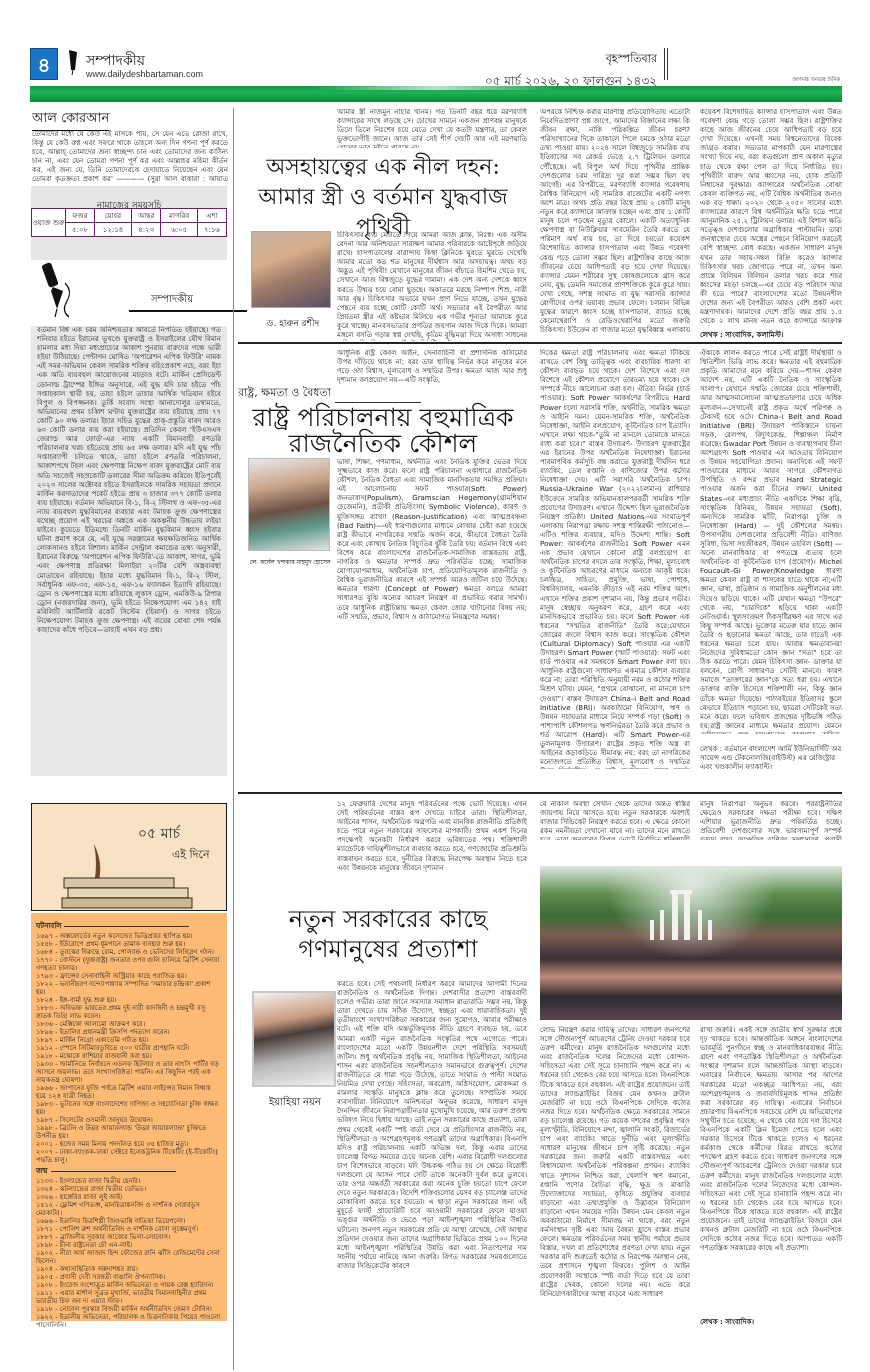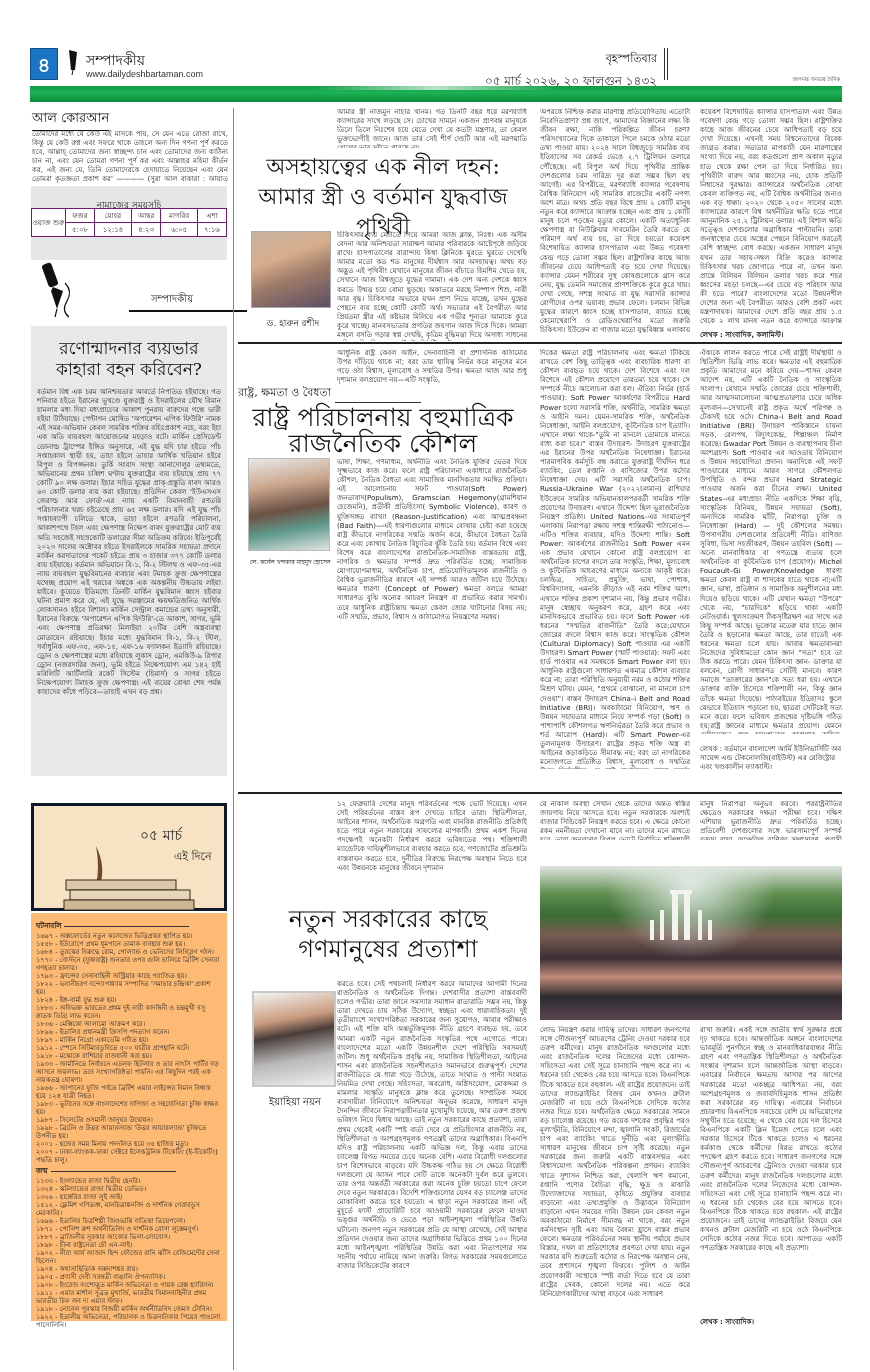--- a/index.html
+++ b/index.html
@@ -40,21 +40,21 @@
   .prayer-title { text-align: center; font-family: "DejaVu Sans", sans-serif; font-size: 9px; padding-top: 12px; height: 22px; }
   .prayer-table { position: absolute; left: 0; top: 22px; width: 196px; border-collapse: collapse; background: #fff; font-family: "DejaVu Sans", sans-serif; font-size: 7px; }
   .prayer-table td { border: 1px solid #701a75; text-align: center; height: 14px; }
   .editorial-banner { position: absolute; left: 31px; top: 255px; width: 196px; height: 72px; }
   .pen-icon { position: absolute; left: 8px; top: 6px; width: 40px; height: 58px; }
   .editorial-label { position: absolute; left: 120px; top: 36px; font-family: "DejaVu Sans", sans-serif; font-size: 10px; color: #222; }
   .editorial-rule { position: absolute; left: 98px; top: 55px; width: 118px; height: 2px; background: #111; }
   .editorial-box { position: absolute; left: 31px; top: 326px; width: 196px; height: 450px; background: #e8e8e8; padding: 0 6px; }
   .editorial-head { font-size: 17px; line-height: 21px; padding-top: 12px; padding-bottom: 8px; }
   .editorial-box .body-text { height: 390px; }
-  .onthisday-img { position: absolute; left: 31px; top: 803px; width: 196px; height: 108px; background: #f7e3c3; border: 3px solid #0f172a; }
+  .onthisday-img { position: absolute; left: 31px; top: 803px; width: 196px; height: 108px; background: #f7e3c3; border: 1px solid #0f172a; }
   .otd-date { position: absolute; left: 106px; top: 18px; font-family: "DejaVu Sans", sans-serif; font-size: 14px; color: #222; }
   .otd-sub { position: absolute; left: 140px; top: 42px; font-family: "DejaVu Sans", sans-serif; font-size: 11px; color: #222; }
   .otd-books { position: absolute; left: 22px; top: 40px; width: 150px; height: 66px; }
   .events-box { position: absolute; left: 31px; top: 913px; width: 196px; height: 408px; background: #fdba74; padding: 6px 5px; }
   .events-box .ev-head { font-family: "DejaVu Sans", sans-serif; font-size: 7px; font-weight: bold; display: flex; align-items: center; gap: 3px; margin-top: 1px; }
   .events-box .ev-head::after { content: ""; display: block; height: 1px; background: #333; flex: 0 0 125px; }
   .ev-item { font-family: "DejaVu Sans", sans-serif; font-size: 6.6px; line-height: 8px; color: #222; }
 
   
   .a1-topcol { position: absolute; left: 337px; top: 108px; width: 190px; height: 40px; }
@@ -146,21 +146,20 @@
     <rect x="6" y="2" width="10" height="24" rx="3" transform="rotate(-20 11 14)" fill="#111"></rect>
     <path d="M14 26 L24 30 L18 48 L12 30 Z" fill="#111"></path>
     <path d="M18 48 L16 56" stroke="#111" stroke-width="1.2"></path>
     <path d="M26 22 Q34 30 28 40 Q22 50 30 56" stroke="#111" stroke-width="1.2" fill="none"></path>
   </svg>
   <div class="editorial-label">সম্পাদকীয়</div>
   <div class="editorial-rule"></div>
 </div>
 
 <div class="editorial-box">
-  <h2 class="headline editorial-head">রণোন্মাদনার ব্যয়ভার কাহারা বহন করিবেন?</h2>
   <div class="body-text">বর্তমান বিশ্ব এক চরম অনিশ্চয়তার আবর্তে নিপতিত হইয়াছে। গত শনিবার হইতে ইরানের ভূখণ্ডে যুক্তরাষ্ট্র ও ইসরাইলের যৌথ বিমান হামলার মধ্য দিয়া মধ্যপ্রাচ্যের আকাশ পুনরায় বারুদের গন্ধে ভারী হইয়া উঠিয়াছে। পেন্টাগন ঘোষিত 'অপারেশন এপিক ফিউরি' নামক এই সমর-অভিযান কেবল সামরিক শক্তির বহিঃপ্রকাশ নহে, বরং ইহা এক অতি ব্যয়বহুল আয়োজনের মহড়াও বটে। মার্কিন প্রেসিডেন্ট ডোনাল্ড ট্রাম্পের ইঙ্গিত অনুসারে, এই যুদ্ধ যদি চার হইতে পাঁচ সপ্তাহকাল স্থায়ী হয়, তাহা হইলে তাহার আর্থিক খতিয়ান হইবে বিপুল ও বিপজ্জনক। তুর্কি সংবাদ সংস্থা আনাদোলুর তথ্যমতে, অভিযানের প্রথম চব্বিশ ঘণ্টায় যুক্তরাষ্ট্রের ব্যয় হইয়াছে প্রায় ৭৭ কোটি ৯০ লক্ষ ডলার। ইহার সহিত যুদ্ধের প্রাক্‌-প্রস্তুতি বাবদ আরও ৬৩ কোটি ডলার ব্যয় করা হইয়াছে। প্রতিদিন কেবল 'ইউএসএস জেরাল্ড আর ফোর্ড'-এর ন্যায় একটি বিমানবাহী রণতরি পরিচালনার খরচ হইতেছে প্রায় ৬৫ লক্ষ ডলার। যদি এই যুদ্ধ পাঁচ সপ্তাহব্যাপী চলিতে থাকে, তাহা হইলে রণতরি পরিচালনা, আকাশপথে টহল এবং ক্ষেপণাস্ত্র নিক্ষেপ বাবদ যুক্তরাষ্ট্রের মোট ব্যয় অতি সহজেই সহস্রকোটি ডলারের সীমা অতিক্রম করিবে। ইতিপূর্বেই ২০২৩ সালের অক্টোবর হইতে ইসরাইলকে সামরিক সহায়তা প্রদানে মার্কিন করদাতাদের পকেট হইতে প্রায় ৩ হাজার ৩৭৭ কোটি ডলার ব্যয় হইয়াছে। বর্তমান অভিযানে বি-১, বি-২ স্টিলথ ও এফ-৩৫-এর ন্যায় ব্যয়বহুল যুদ্ধবিমানের ব্যবহার এবং টমাহক ক্রুজ ক্ষেপণাস্ত্রের যথেচ্ছ প্রয়োগ এই খরচের অঙ্ককে এক অকল্পনীয় উচ্চতায় লইয়া যাইবে। কুয়েতে ইতিমধ্যে তিনটি মার্কিন যুদ্ধবিমান ধ্বংস হইবার ঘটনা প্রমাণ করে যে, এই যুদ্ধে সরঞ্জামের ক্ষয়ক্ষতিজনিত আর্থিক লোকসানও হইবে বিশাল। মার্কিন সেন্ট্রাল কমান্ডের তথ্য অনুসারী, ইরানের বিরুদ্ধে 'অপারেশন এপিক ফিউরি'-তে আকাশ, সাগর, ভূমি এবং ক্ষেপণাস্ত্র প্রতিরক্ষা মিলাইয়া ২০টির বেশি অস্ত্রব্যবস্থা মোতায়েন রহিয়াছে। ইহার মধ্যে যুদ্ধবিমান বি-১, বি-২ স্টিল, সর্বাধুনিক এফ-৩৫, এফ-১৫, এফ-১৬ ফ্যালকন ইত্যাদি রহিয়াছে। ড্রোন ও ক্ষেপণাস্ত্রের মধ্যে রহিয়াছে লুকাস ড্রোন, এমকিউ-৯ রিপার ড্রোন (নজরদারির জন্য), ভূমি হইতে নিক্ষেপযোগ্য এম ১৪২ হাই মবিলিটি আর্টিলারি রকেট সিস্টেম (হিমার্স) ও সাগর হইতে নিক্ষেপযোগ্য টমাহক ক্রুজ ক্ষেপণাস্ত্র। এই ব্যয়ের বোঝা শেষ পর্যন্ত কাহাদের কাঁধে পড়িবে—তাহাই এখন বড় প্রশ্ন।</div>
 </div>
 
 <div class="onthisday-img">
   <svg class="otd-books" viewBox="0 0 150 66">
     <path d="M40 0 Q50 20 44 40 L40 40 Q44 20 40 0Z" fill="#6b4a2c"></path>
     <rect x="10" y="34" width="110" height="10" fill="#d9c7a8" stroke="#3b2a1a"></rect>
     <rect x="14" y="44" width="120" height="10" fill="#e6d6b8" stroke="#3b2a1a"></rect>
     <rect x="8" y="54" width="130" height="10" fill="#cdb894" stroke="#3b2a1a"></rect>
   </svg>

